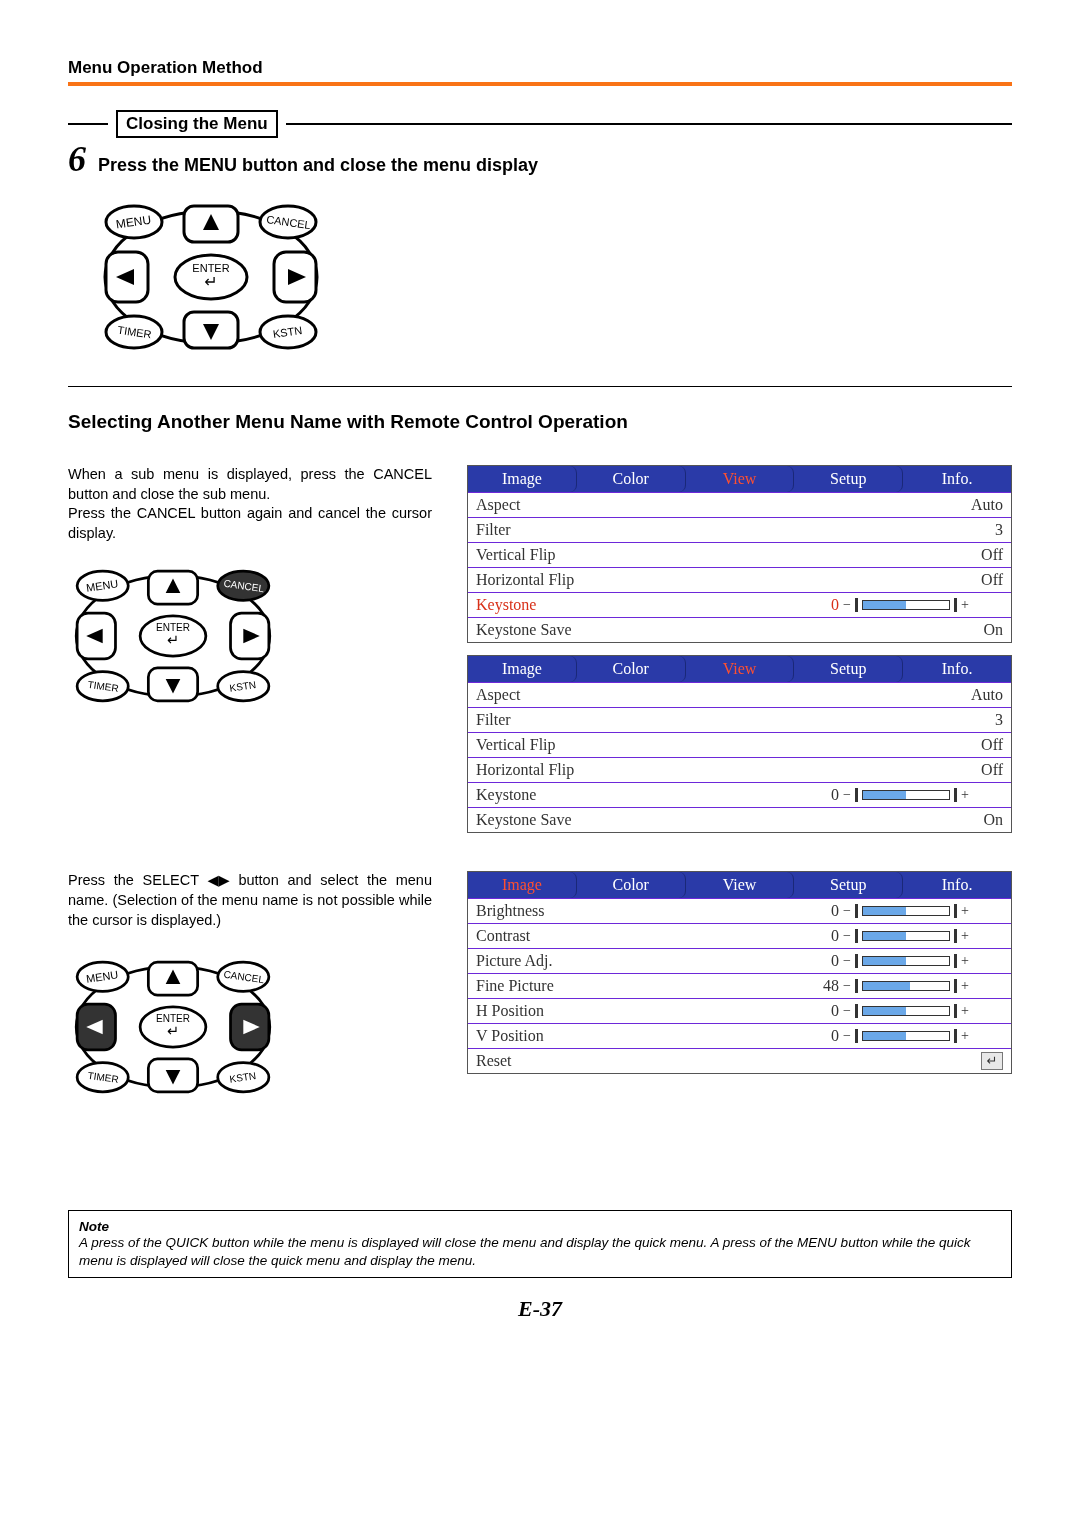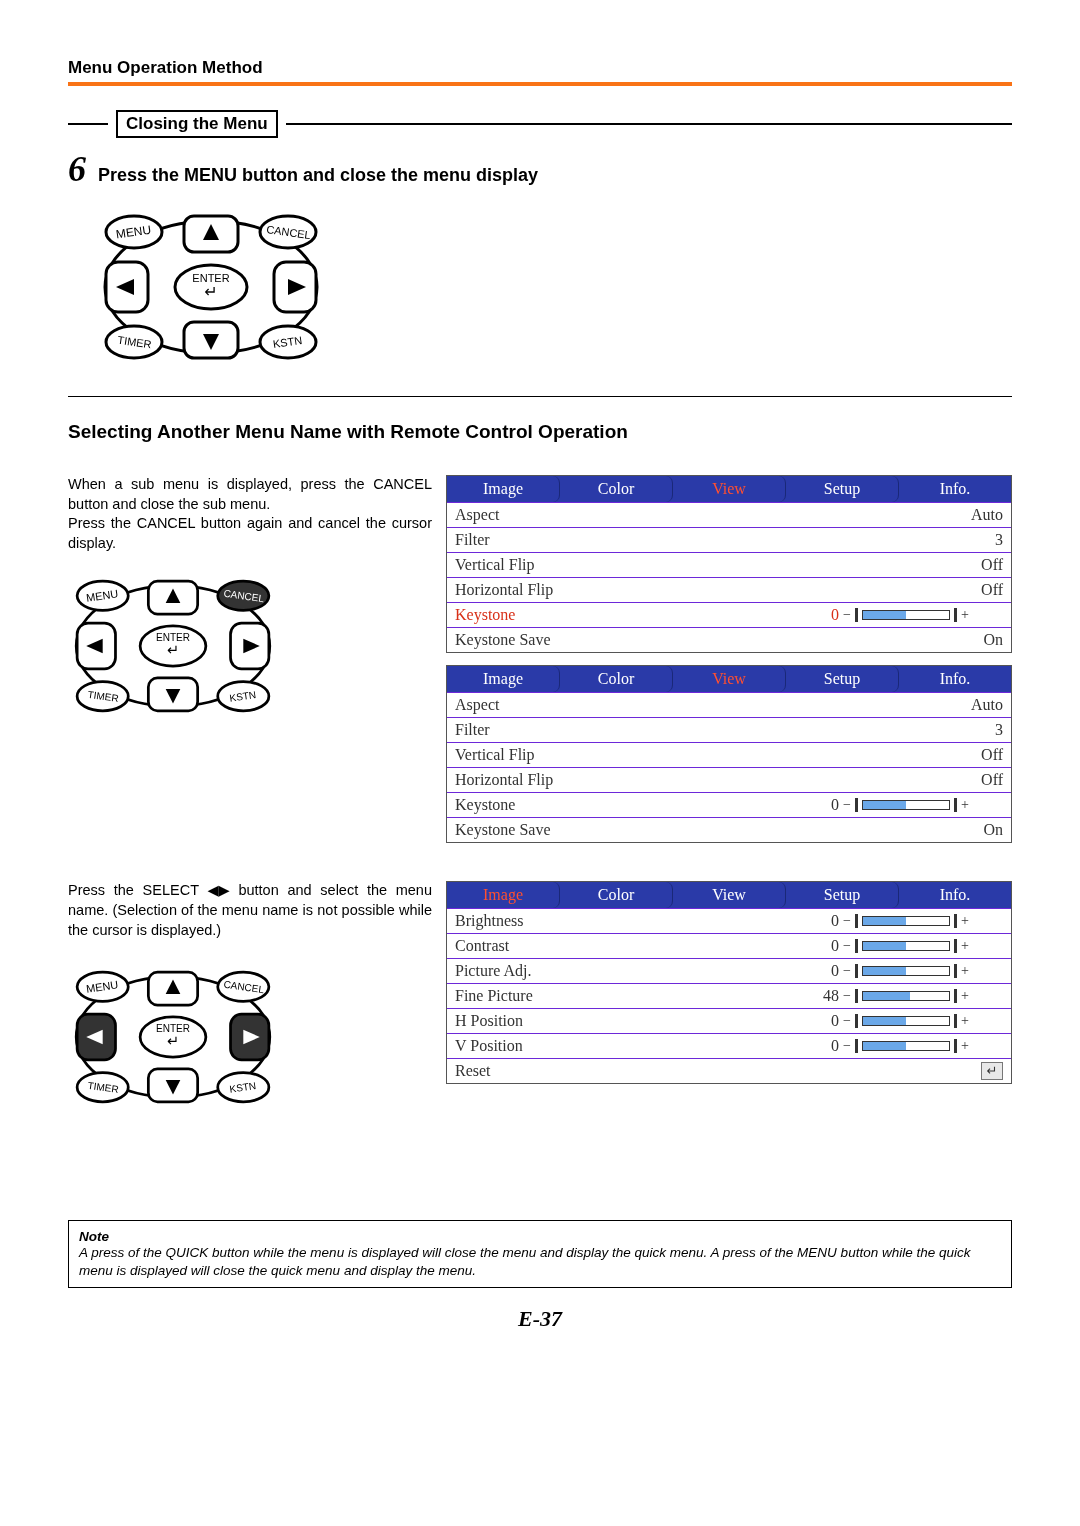--- a/index.html
+++ b/index.html
@@ -16,21 +16,20 @@
   .header-title {
     font-weight: bold;
     font-size: 17px;
     border-bottom: 4px solid #f97316;
     padding-bottom: 4px;
     margin-bottom: 24px;
   }
   .closing-row {
     display: flex;
     align-items: center;
-    margin-bottom: 10px;
   }
   .side-line { height: 2px; background: #000; }
   .closing-box {
     border: 2px solid #000;
     padding: 2px 8px;
     font-weight: bold;
     font-size: 17px;
     margin: 0 8px;
   }
   .step-row {
@@ -41,21 +40,21 @@
   .step-num { font-size: 36px; font-weight: bold; font-style: italic; margin-right: 12px; font-family: Georgia, serif; }
   .step-text { font-weight: bold; font-size: 18px; }
 
   
   .remote-block { margin: 6px 0 20px 28px; }
 
   .section-divider { border: none; border-top: 1px solid #000; margin: 18px 0 24px 0; }
 
   .section-head { font-weight: bold; font-size: 19px; margin-bottom: 32px; }
 
-  .two-col { display: flex; gap: 14px; margin-bottom: 26px; justify-content: flex-end; }
+  .two-col { display: flex; gap: 35px; margin-bottom: 26px; justify-content: flex-end; }
   .left-col { width: 364px; }
   .right-col { flex: 1; }
   .body-text { font-size: 14.5px; line-height: 1.35; text-align: justify; }
 
   
   .osd {
     width: 100%;
     border: 1px solid #555;
     font-family: Georgia, 'Times New Roman', serif;
     font-size: 16px;

